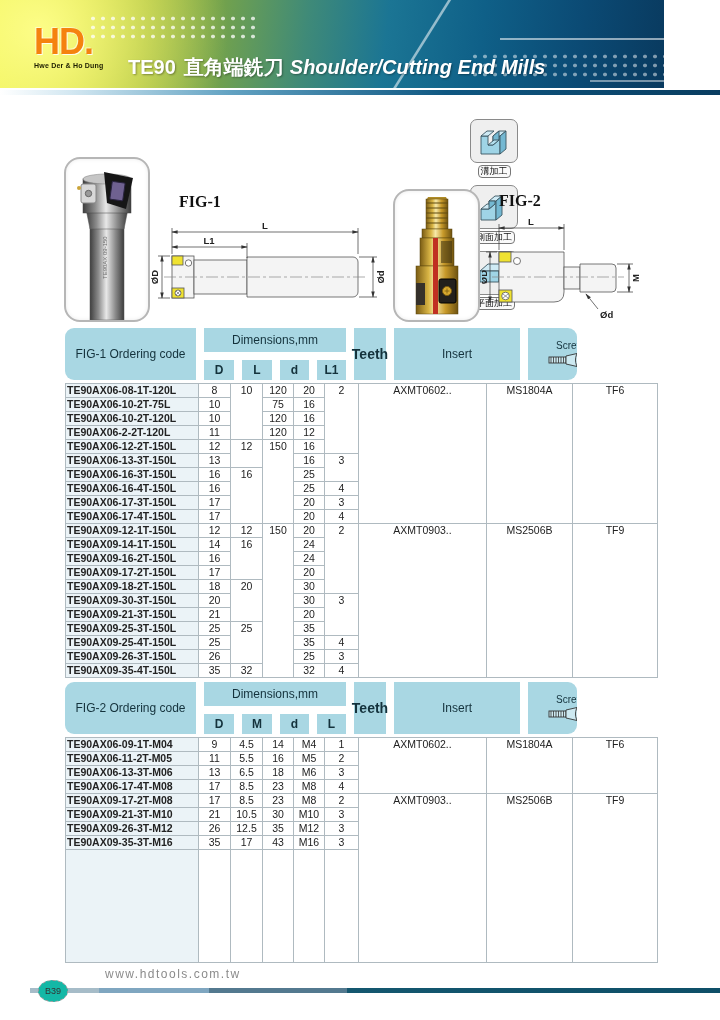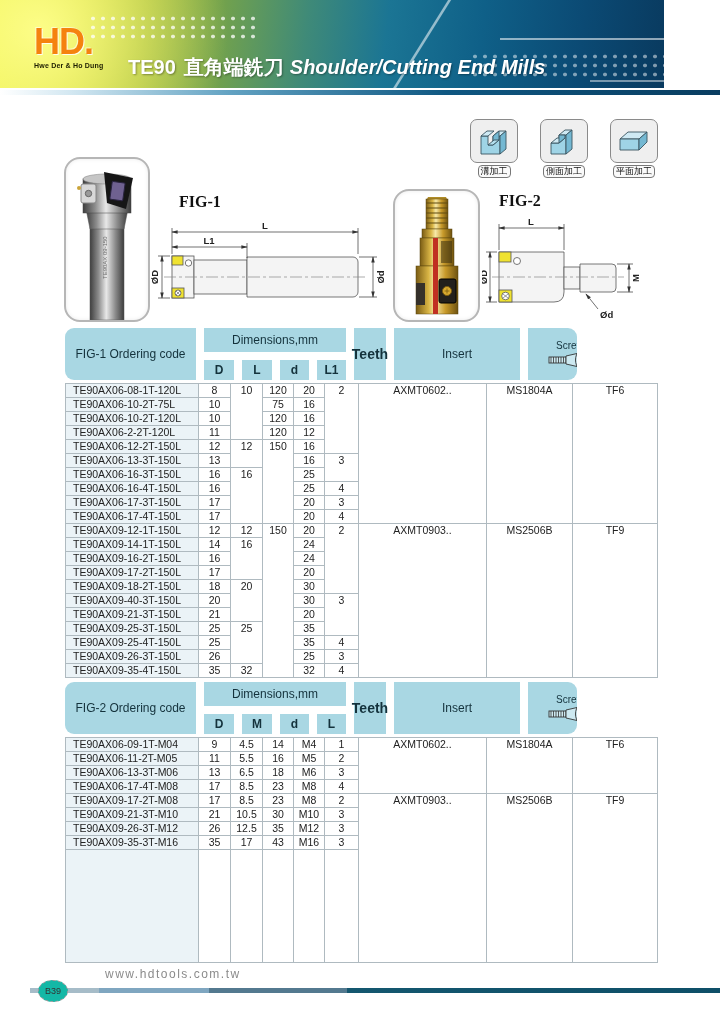--- a/index.html
+++ b/index.html
@@ -24,21 +24,21 @@
     text-shadow:1px 1px 0 rgba(255,255,255,.85),-1px -1px 0 rgba(255,255,255,.55);}
   .logo .sub{font-size:7px;font-weight:bold;color:#1d1d00;margin-top:2px;letter-spacing:.2px;}
   .title{position:absolute;left:128px;top:54px;color:#fff;font-size:20px;font-weight:bold;white-space:nowrap;
     text-shadow:1px 1px 2px rgba(0,0,0,.35);}
   .title .zh{margin:0 6px 0 8px;font-family:"Liberation Serif",serif;}
   .title .en{font-style:italic;}
   .banner-strip{position:absolute;left:0;top:90px;width:720px;height:5px;
     background:linear-gradient(90deg,#ffffff 0%,#d2e7f1 10%,#62a2c2 32%,#0f5781 62%,#093d60 100%);}
 
   
-  .procs{position:absolute;left:470px;top:119px;display:flex;gap:22px;}
+  .procs{position:absolute;left:470px;top:119px;display:flex;gap:7px;flex-direction:column;}
   .proc{width:48px;display:flex;flex-direction:column;align-items:center;}
   .proc .pbox{width:46px;height:42px;background:#efefef;border:1.5px solid #8a8a8a;border-radius:7px;
     display:flex;align-items:center;justify-content:center;}
   .proc .plabel{margin-top:2px;border:1px solid #777;border-radius:4px;background:#fafafa;
     font-size:9px;color:#111;padding:0 2px;line-height:11px;white-space:nowrap;}
 
   
   .photo{position:absolute;border:2px solid #b6b6b6;border-radius:16px;background:#fff;overflow:hidden;
     box-shadow:inset 0 0 4px rgba(0,0,0,.08);}
   .photo1{left:64px;top:157px;width:82px;height:161px;}
@@ -64,21 +64,21 @@
   .h-teeth{grid-row:1/3;grid-column:6;font-size:14px;font-weight:bold;}
   .h-insert{grid-row:1/3;grid-column:7;}
   .h-screw,.h-wrench{grid-row:1/3;flex-direction:column;font-size:10px;gap:1px;}
   .h-screw{grid-column:8;} .h-wrench{grid-column:9;}
 
   table.data{border-collapse:collapse;table-layout:fixed;width:592px;margin-top:3px;
     border:1px solid #8e9ba1;}
   table.data td{border:1px solid var(--table_border);text-align:center;vertical-align:top;
     height:13px;line-height:13px;padding:0;font-size:10.5px;color:#222;
     overflow:hidden;white-space:nowrap;}
-  table.data td.code{text-align:left;padding-left:7px;font-weight:normal;background:var(--code_bg);}
+  table.data td.code{text-align:left;padding-left:1px;font-weight:bold;background:var(--code_bg);}
   tr.filler td{height:112px;}
 
   
   .site{position:absolute;left:105px;top:967px;font-size:12px;color:#8b8b8b;letter-spacing:1.5px;}
   .bar{position:absolute;left:30px;top:988px;width:690px;height:5px;
     background:linear-gradient(90deg,#a6bcc8 0%,#a6bcc8 10%,#7fa6c0 10%,#7fa6c0 26%,#53798f 26%,#53798f 46%,#14576f 46%,#0e4f68 100%);}
   .pageno{position:absolute;left:38px;top:980px;width:28px;height:20px;border:1px dashed #999;
     border-radius:50%;background:#14b8a6;display:flex;align-items:center;justify-content:center;
     font-size:9px;color:#333;z-index:2;}
 </style>
@@ -422,21 +422,21 @@
             <td>17</td>
             <td>20</td>
           </tr>
           <tr>
             <td class="code">TE90AX09-18-2T-150L</td>
             <td>18</td>
             <td rowspan="3">20</td>
             <td>30</td>
           </tr>
           <tr>
-            <td class="code">TE90AX09-40-3T-150L</td>
+            <td class="code">TE90AX09-30-3T-150L</td>
             <td>20</td>
             <td>30</td>
             <td rowspan="3">3</td>
           </tr>
           <tr>
             <td class="code">TE90AX09-21-3T-150L</td>
             <td>21</td>
             <td>20</td>
           </tr>
           <tr>

